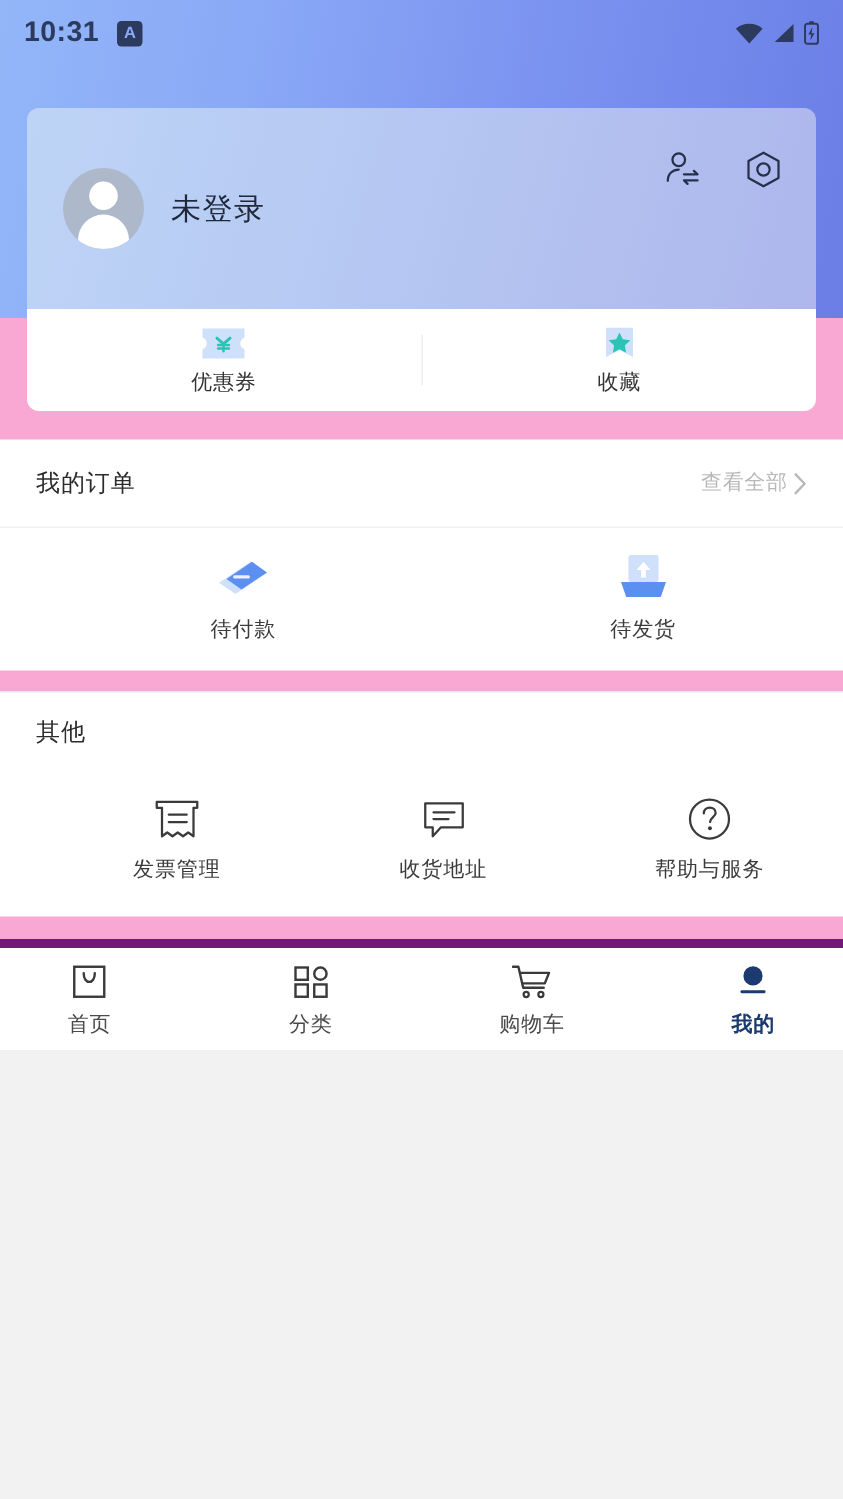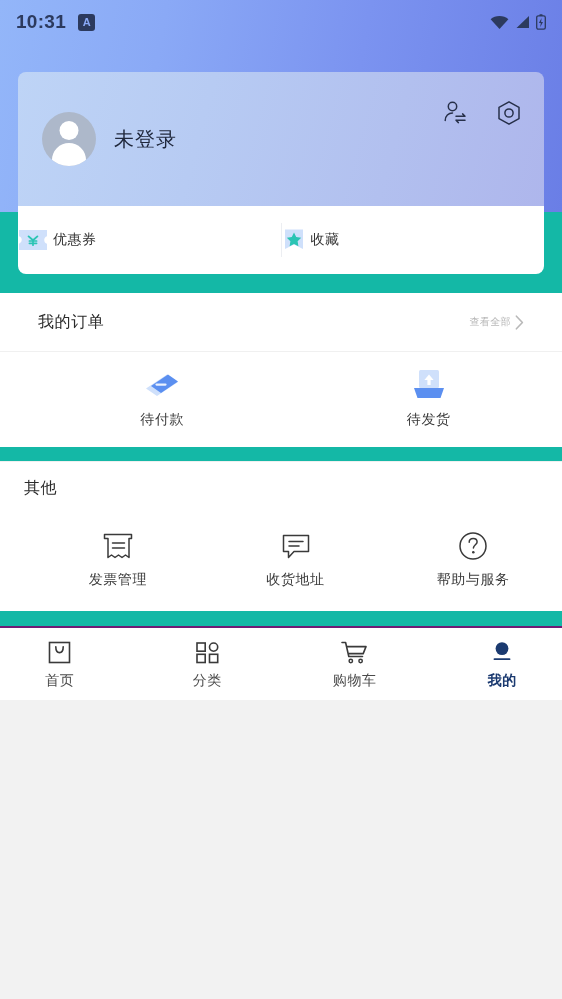--- a/index.html
+++ b/index.html
@@ -3,21 +3,21 @@
 <meta charset="utf-8">
 <style>
   * { margin:0; padding:0; box-sizing:border-box; }
   html, body { width:562px; height:999px; }
   body {
     font-family: "Liberation Sans", "DejaVu Sans", sans-serif;
     background:#f2f2f2;
     -webkit-font-smoothing:antialiased;
     overflow:hidden;
   }
-  .phone { position:relative; width:562px; height:700px; overflow:hidden; background:#14b8a6;text-align:right; }
+  .phone { position:relative; width:562px; height:700px; overflow:hidden; background:#f9a8d4;text-align:right; }
 
   
   .top-band {
     position:absolute; left:0; top:0; width:562px; height:212px;
     background:linear-gradient(100deg,#93b6f9 0%,#8aa9f6 28%,#7b93f0 62%,#6a7ee6 100%);
   }
 
   
   .statusbar {
     position:absolute; left:0; top:0; width:562px; height:44px;
@@ -57,54 +57,54 @@
   .pc-actions { position:absolute; right:22px; top:28px; display:flex; align-items:center; gap:28px; }
   .pc-actions .ico { width:26px; height:26px; display:block; cursor:pointer; }
 
   
   .quick-card {
     position:absolute; left:18px; top:206px; width:526px; height:68px;
     background:#fff; border-radius:0 0 8px 8px;
     display:flex; align-items:center;
   }
   .quick-item {
-    flex:1; display:flex; flex-direction:row; align-items:center; gap:5px; cursor:pointer;
+    flex:1; display:flex; flex-direction:column; align-items:center; gap:5px; cursor:pointer;
   }
   .quick-sep { width:1px; height:34px; background:#eceef2; }
   .quick-label { font-size:14px; color:#333; letter-spacing:.5px; }
 
   
   .orders-sec {
     position:absolute; left:0; top:293px; width:562px; background:#fff;
   }
   .sec-head {
     height:58px; display:flex; align-items:center; justify-content:space-between;
-    padding:0 38px;
+    padding:0 24px;
   }
   .sec-title { font-size:16px; color:#2b2b2b; letter-spacing:.6px; }
   .sec-more { display:flex; align-items:center; gap:4px; cursor:pointer; }
-  .sec-more-text { font-size:10px; color:#b8b8b8; letter-spacing:.4px; }
+  .sec-more-text { font-size:14px; color:#b8b8b8; letter-spacing:.4px; }
   .hr { height:1px; background:#f0f0f0; margin:0 0; }
   .grid4 { display:flex; padding:16px 0 18px;margin-left:29px; }
   .grid4 .cell {
     flex:1; display:flex; flex-direction:column; align-items:center; gap:9px; cursor:pointer;
   }
   .cell-label { font-size:14px; color:#3b3b3b; letter-spacing:.6px; }
 
   
   .other-sec {
     position:absolute; left:0; top:461px; width:562px; background:#fff; padding-bottom:4px;
   }
   .other-head { height:52px; display:flex; align-items:center; padding:0 24px; }
   .grid4.other .cell-label { color:#3b3b3b; }
 
   
   .bottom-nav {
     position:absolute; left:0; bottom:0; width:562px; height:74px;
-    background:#fff; border-top:2px solid #701a75;
+    background:#fff; border-top:6px solid #701a75;
     display:flex; align-items:center;gap:28px;
   }
   .nav-item {
     flex:1; display:flex; flex-direction:column; align-items:center; gap:7px; cursor:pointer;
   }
   .nav-label { font-size:14px; color:#4a4a4a; letter-spacing:.6px; }
   .nav-item.active .nav-label { color:#1b3a70; font-weight:700; }
   .nav-ico { height:26px; display:flex; align-items:flex-end; justify-content:center; }
 </style>
 </head>

